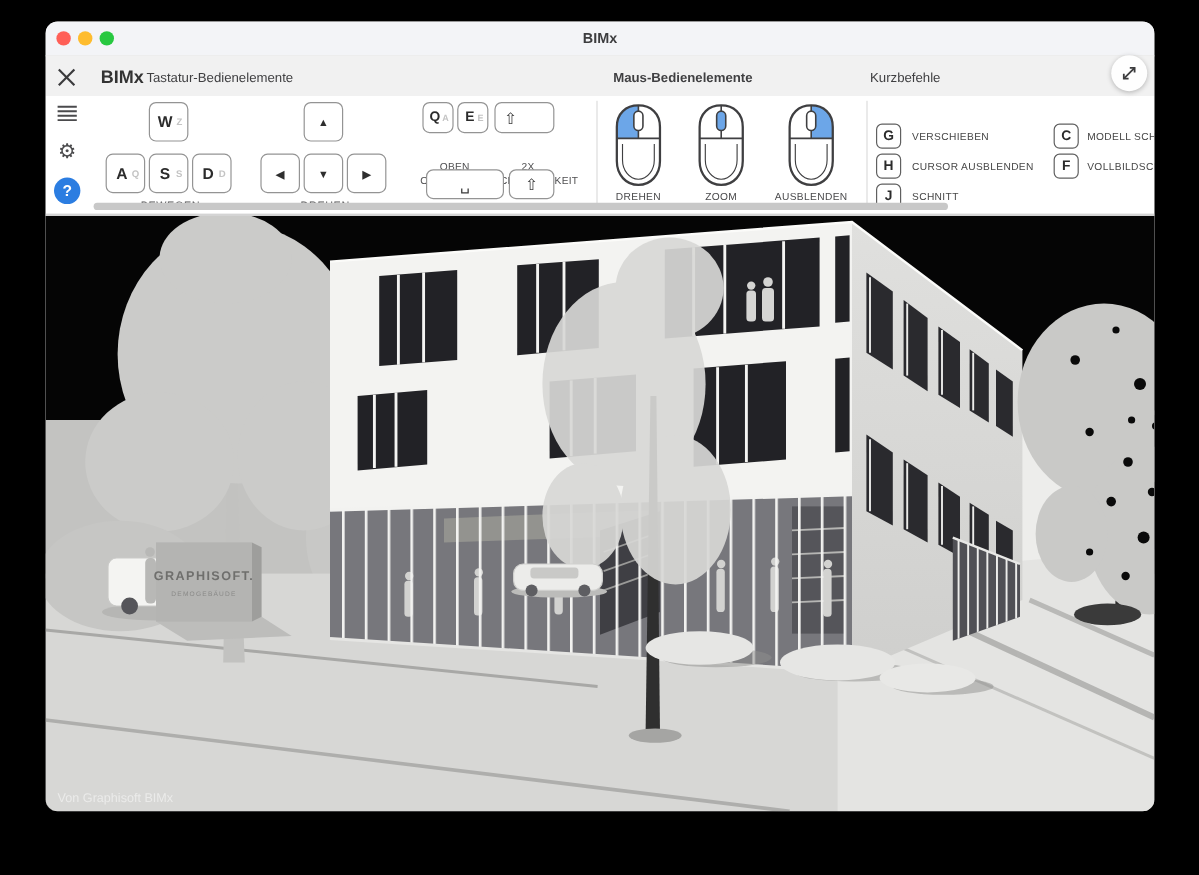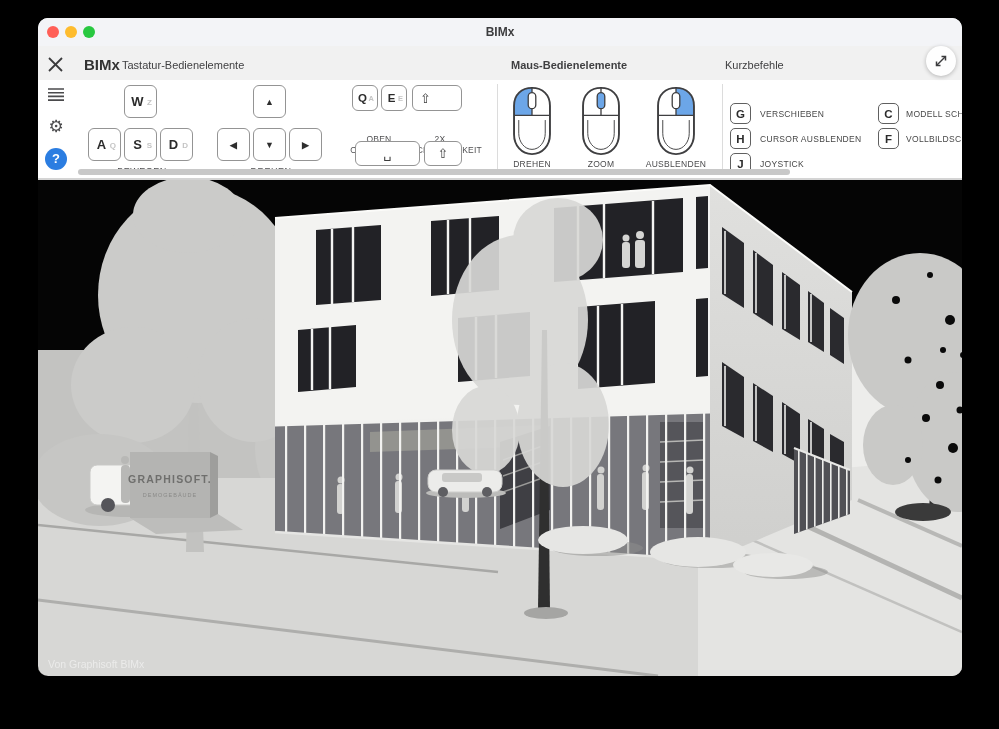--- a/index.html
+++ b/index.html
@@ -201,21 +201,21 @@
   </div>
   <div class="mouselabel" style="left:454px;width:80px;">DREHEN</div>
   <div class="mouselabel" style="left:523px;width:80px;">ZOOM</div>
   <div class="mouselabel" style="left:590px;width:96px;">AUSBLENDEN</div>
 
   <div class="skey" style="left:692px;top:85px;">G</div>
   <div class="slabel" style="left:722px;top:91px;">VERSCHIEBEN</div>
   <div class="skey" style="left:692px;top:110px;">H</div>
   <div class="slabel" style="left:722px;top:116px;text-align:center;">CURSOR AUSBLENDEN</div>
   <div class="skey" style="left:692px;top:135px;">J</div>
-  <div class="slabel" style="left:722px;top:141px;">JOYSTICK</div>
+  <div class="slabel" style="left:722px;top:141px;">SCHNITT</div>
   <div class="skey" style="left:840px;top:85px;">C</div>
   <div class="slabel" style="left:868px;top:91px;">MODELL SCHNITT</div>
   <div class="skey" style="left:840px;top:110px;">F</div>
   <div class="slabel" style="left:868px;top:116px;">VOLLBILDSCHIRM</div>
 
   <div class="hscroll"></div>
 
   <svg class="viewport" viewBox="0 0 924 496">
     <defs>
       <pattern id="mullF" width="19" height="12" patternUnits="userSpaceOnUse">

